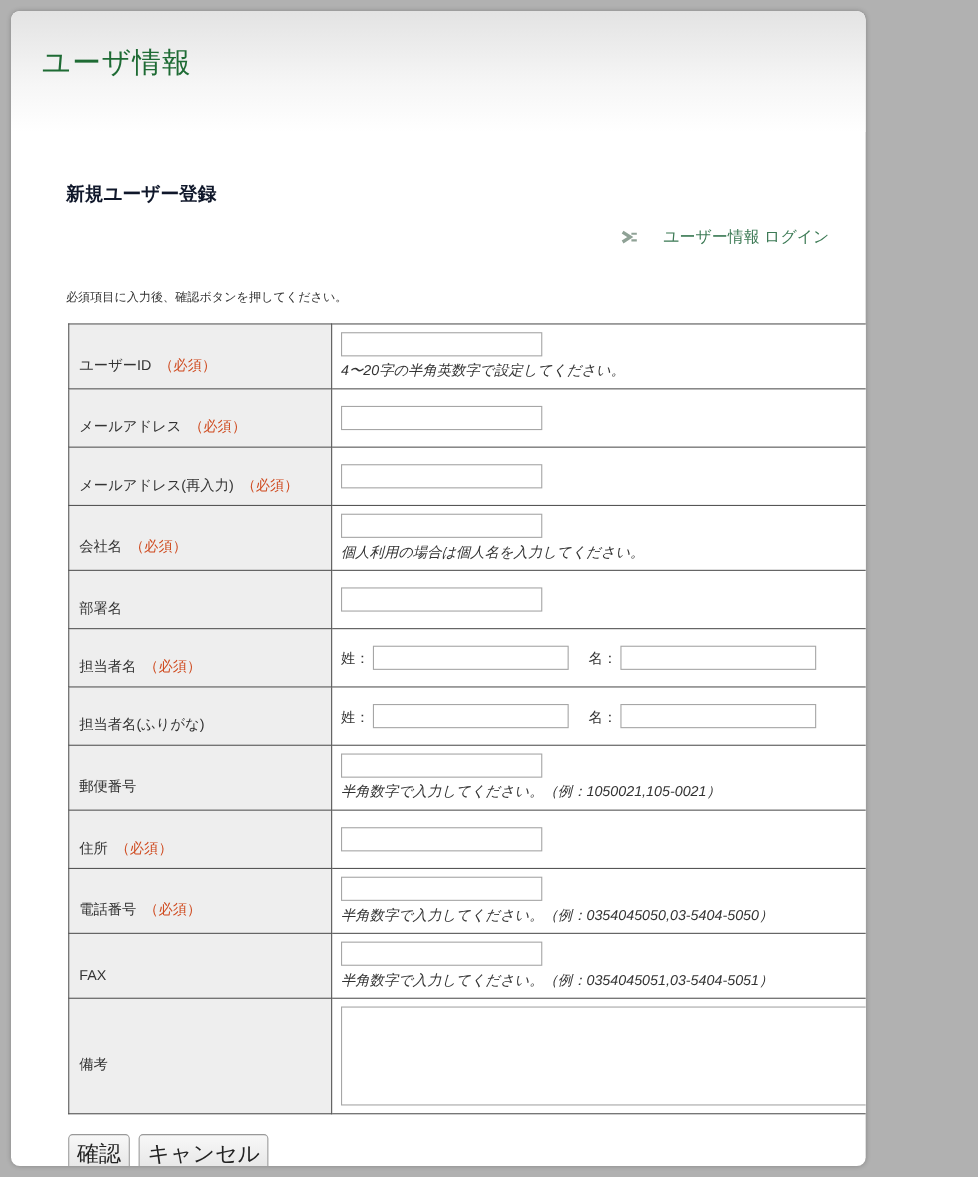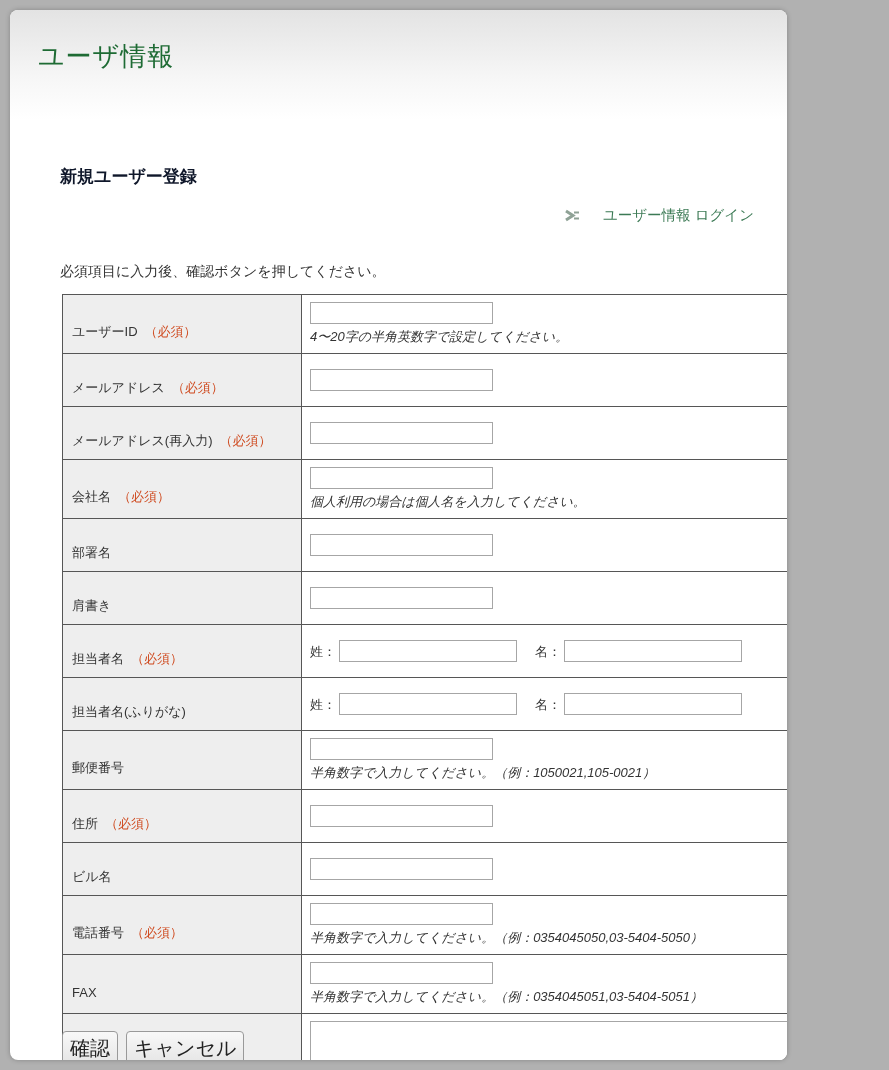--- a/index.html
+++ b/index.html
@@ -38,21 +38,21 @@
     position: absolute; top: 196px; right: 33px;
     display: flex; align-items: center; gap: 24px;
     font-size: 14.5px;
     color: #3c7a55;
     text-decoration: none;
     cursor: pointer;
   }
   .arrow-icon { display: inline-block; width: 15px; height: 13px; }
   .instruction {
     position: absolute; top: 253px; left: 50px;
-    font-size: 14px; color: #333; font-family: Liberation Serif, serif;
+    font-size: 11px; color: #333; font-family: Liberation Serif, serif;
   }
   table.form-table {
     position: absolute; top: 284px; left: 52px;
     width: 753px;
     border-collapse: collapse;
     table-layout: fixed;
   }
   .form-table th, .form-table td {
     border: 1px solid #565656;
     font-size: 13px;
@@ -145,41 +145,33 @@
         </tr>
         <tr>
           <th><span>会社名</span><span class="required">（必須）</span></th>
           <td><input type="text" class="txt" style=""><div class="help">個人利用の場合は個人名を入力してください。</div></td>
         </tr>
         <tr class="row-tall-simple">
           <th><span>部署名</span></th>
           <td><input type="text" class="txt" style=""></td>
         </tr>
         <tr class="row-tall-simple">
-          <th><span>肩書き</span></th>
-          <td><input type="text" class="txt" style=""></td>
-        </tr>
-        <tr class="row-tall-simple">
           <th><span>担当者名</span><span class="required">（必須）</span></th>
           <td><span class="pair-label">姓：</span><input type="text" class="txt pair" style=""><span class="pair-gap"></span><span class="pair-label">名：</span><input type="text" class="txt pair" style=""></td>
         </tr>
         <tr class="row-tall-simple">
           <th><span>担当者名(ふりがな)</span></th>
           <td><span class="pair-label">姓：</span><input type="text" class="txt pair" style=""><span class="pair-gap"></span><span class="pair-label">名：</span><input type="text" class="txt pair" style=""></td>
         </tr>
         <tr>
           <th><span>郵便番号</span></th>
           <td><input type="text" class="txt" style=""><div class="help">半角数字で入力してください。（例：1050021,105-0021）</div></td>
         </tr>
         <tr class="row-tall-simple">
           <th><span>住所</span><span class="required">（必須）</span></th>
-          <td><input type="text" class="txt" style=""></td>
-        </tr>
-        <tr class="row-tall-simple">
-          <th><span>ビル名</span></th>
           <td><input type="text" class="txt" style=""></td>
         </tr>
         <tr>
           <th><span>電話番号</span><span class="required">（必須）</span></th>
           <td><input type="text" class="txt" style=""><div class="help">半角数字で入力してください。（例：0354045050,03-5404-5050）</div></td>
         </tr>
         <tr>
           <th><span>FAX</span></th>
           <td><input type="text" class="txt" style=""><div class="help">半角数字で入力してください。（例：0354045051,03-5404-5051）</div></td>
         </tr>

